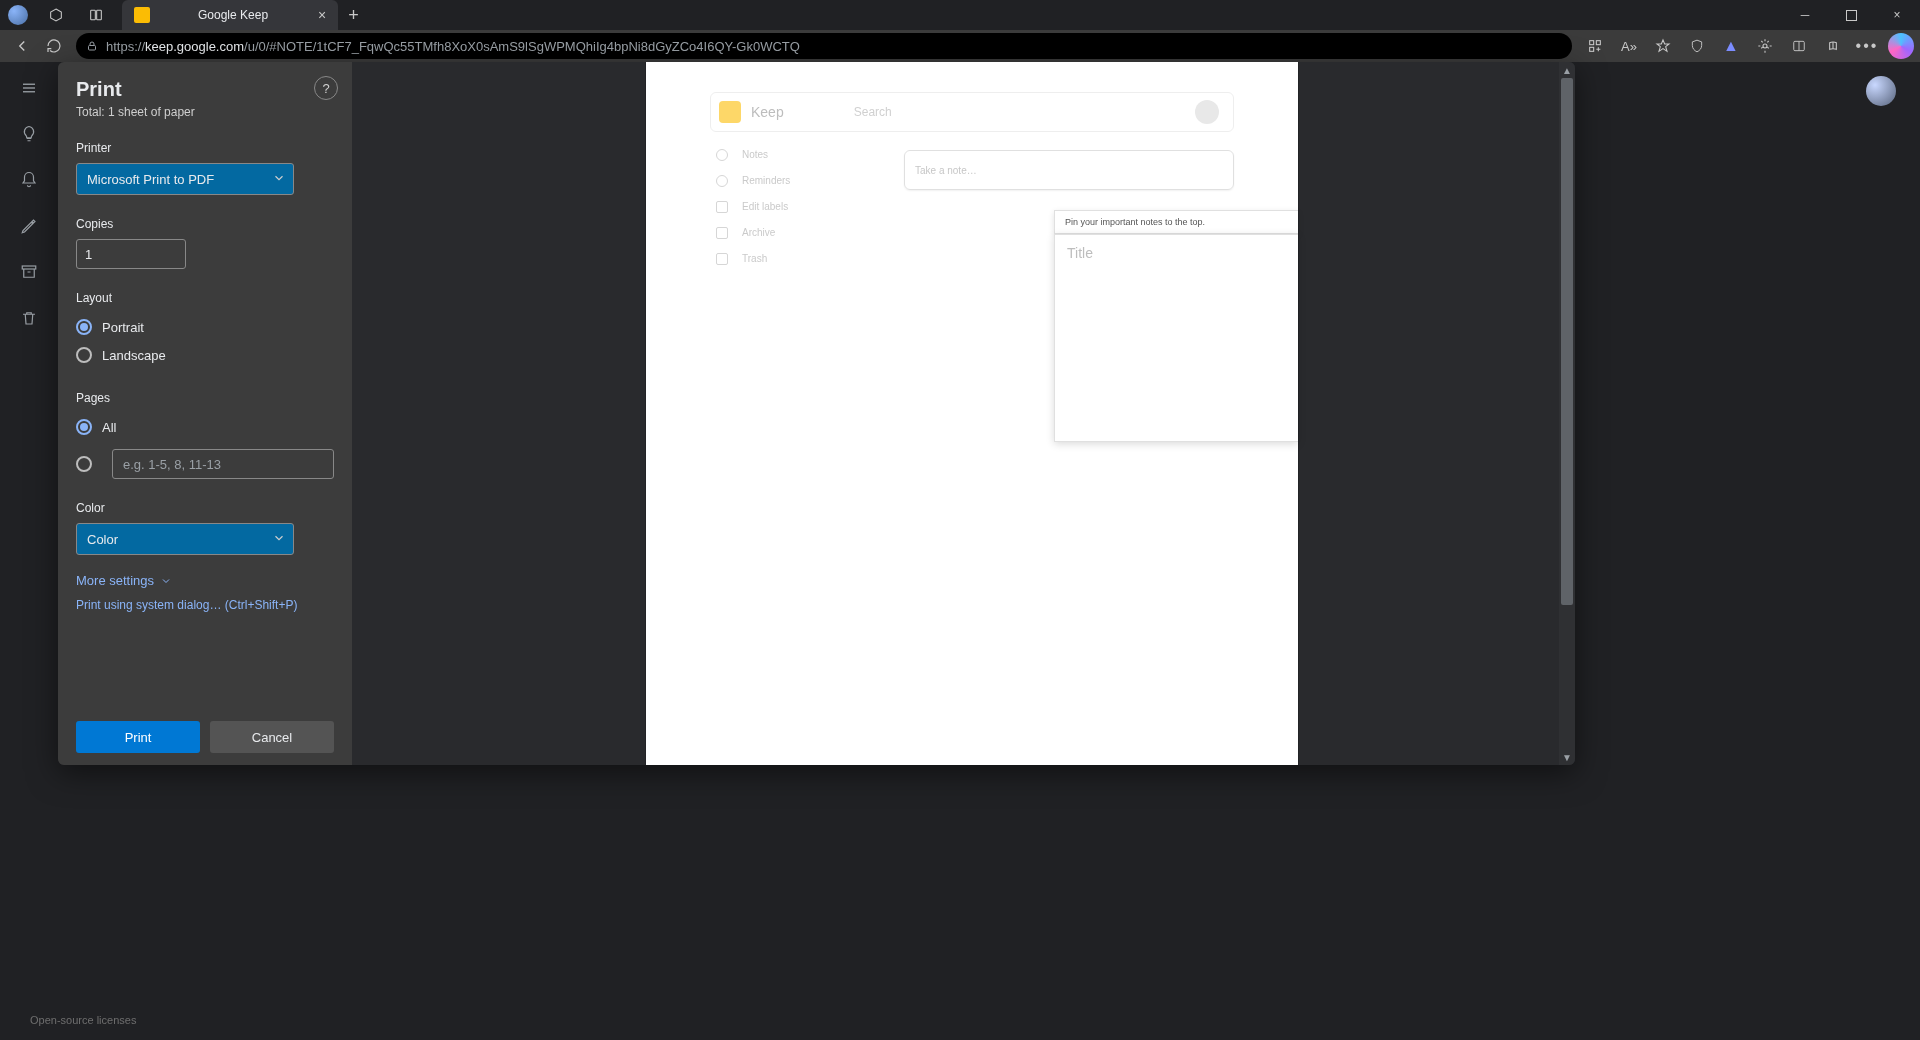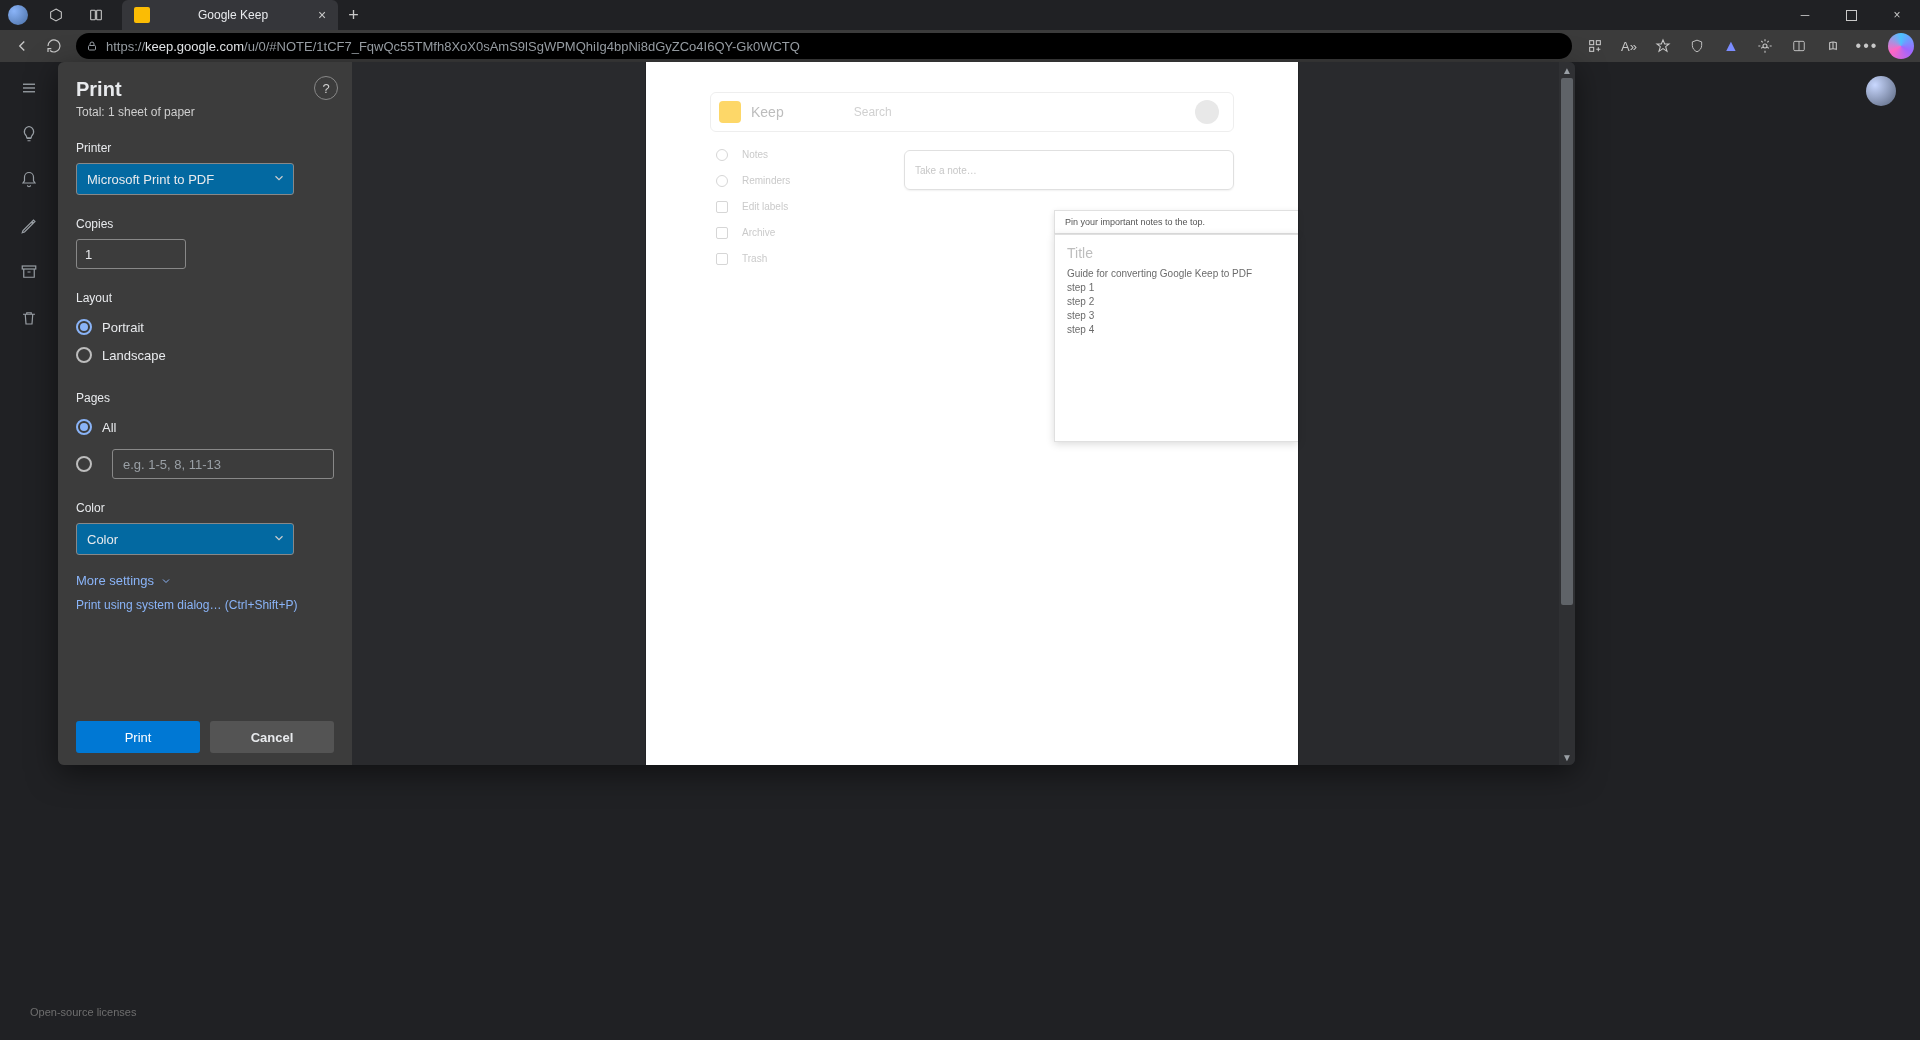--- a/index.html
+++ b/index.html
@@ -60,21 +60,21 @@
 .pages-row { display:flex; align-items:center; gap:10px; margin-top:8px;}
 .pages-input { flex:1; height: 30px; background: #3c3c3c; border:1px solid #888; border-radius:3px; color:#e8eaed; font-size:13px; padding:0 10px; width: 188px;}
 .pages-input::placeholder { color:#9aa0a6; }
 
 .link { color:#8ab4f8; font-size:13px; margin-top:18px; display:flex; align-items:center; gap:6px; cursor:pointer; }
 .link.small { font-size:12px; margin-top:10px; }
 
 .print-actions { margin-top:auto; display:flex; gap:10px; padding-top:20px;}
 .btn { flex:1; height:32px; border:none; border-radius:3px; font-size:13px; cursor:pointer; }
 .btn-primary { background:#0078d4; color:#fff; }
-.btn-secondary { background:#545454; color:#e8eaed;font-weight:bold; }
+.btn-secondary { background:#545454; color:#e8eaed; }
 
 
 .preview-pane { flex:1; background:#292a2d; position:relative; overflow:hidden; }
 .preview-scroll { position:absolute; right:0; top:0; bottom:0; width:16px; background:#2f3033; }
 .preview-scroll .arrow { height:16px; color:#9aa0a6; font-size:10px; display:flex; align-items:center; justify-content:center;}
 .preview-scroll .thumb { position:absolute; top:16px; bottom:160px; left:2px; right:2px; background:#5f6368; border-radius:2px;}
 .preview-scroll .arrow.down { position:absolute; bottom:0; width:100%;}
 
 .page { position:absolute; left:294px; top:0; width:652px; height:703px; background:#ffffff; box-shadow: 0 0 0 1px rgba(0,0,0,.15); }
 
@@ -96,21 +96,21 @@
 
 .note-card { position:absolute; left:408px; top:172px; right:0; height:208px; background:#fff; border:1px solid #e0e0e0; border-right:none; box-shadow:0 2px 8px rgba(0,0,0,.15);}
 .note-title { font-size:14px; color:#bdbdbd; padding:10px 12px 6px; }
 .note-body { font-size:10px; color:#6b6b6b; padding:0 12px; line-height:14px;}
 .note-body .line { display:block; }
 
 
 .floating-avatar { position:absolute; right:24px; top:14px; width:30px; height:30px; border-radius:50%; background: radial-gradient(circle at 30% 30%, #c9d8ff, #56627a); }
 
 
-.footer-link { position:absolute; left:30px; bottom:22px; font-size:11px; color:#6e6e6e; }
+.footer-link { position:absolute; left:30px; bottom:14px; font-size:11px; color:#6e6e6e; }
 
 svg { display:block; }
 </style>
 </head>
 <body>
 
 <div class="titlebar">
   <div class="titlebar-left">
     <div class="profile-round"></div>
     <div class="titlebar-icon">
@@ -357,27 +357,20 @@
         <div class="take-note">
             <span>Take a note…</span>
           </div>
 
         <div class="tooltip">
             <span>Pin your important notes to the top.</span>
           </div>
 
         <div class="note-card">
           <div class="note-title">Title</div>
-          <div class="note-body">
-            <span class="line">Guide for converting Google Keep to PDF</span>
-            <span class="line">step 1</span>
-            <span class="line">step 2</span>
-            <span class="line">step 3</span>
-            <span class="line">step 4</span>
-          </div>
         </div>
       </div>
 
       <div class="preview-scroll">
         <div class="arrow">▲</div>
         <div class="thumb"></div>
         <div class="arrow down">▼</div>
       </div>
     </div>
 

